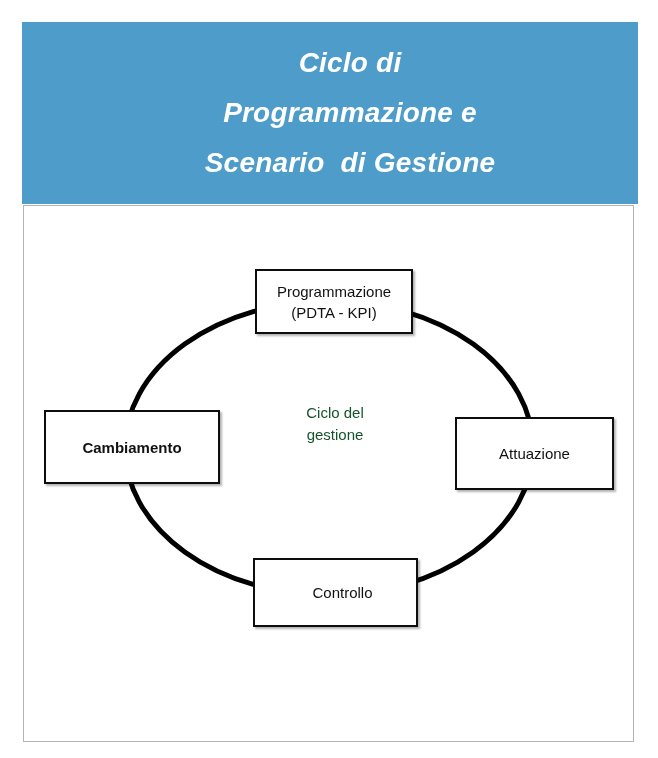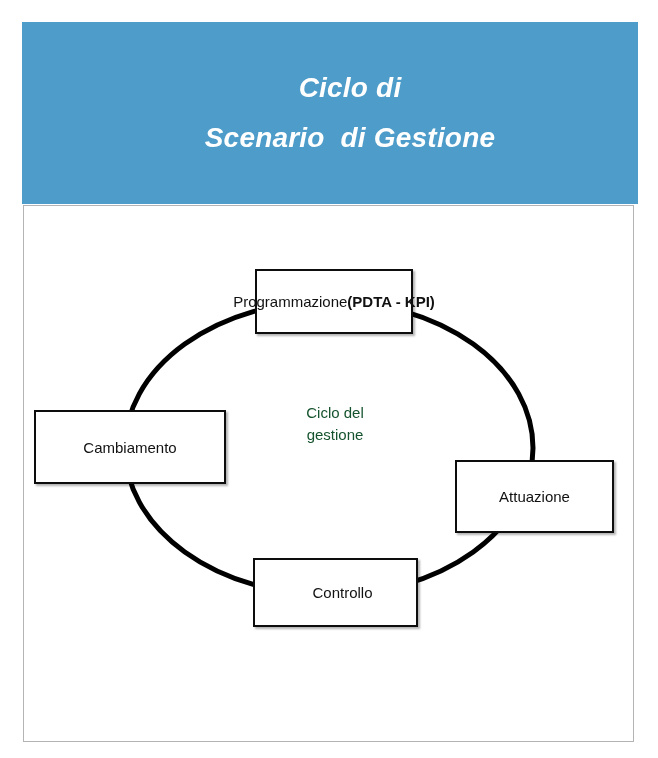--- a/index.html
+++ b/index.html
@@ -76,64 +76,65 @@
     pointer-events: none;
   }
 
   
   .node-box {
     position: absolute;
     background: #ffffff;
     border: 2px solid #0d0d0d;
     box-sizing: border-box;
     display: flex;
+    flex-direction: column;
     align-items: center;
     justify-content: center;
     box-shadow: 2px 2px 2px rgba(0,0,0,0.30);
   }
   .node-line {
     color: #111111;
     font-size: 15px;
     line-height: 21px;
     text-align: center;
     white-space: nowrap;
   }
   .node-line.strong {
-    font-weight: bold;
+    font-weight: normal;
   }
 
   
   #node-programmazione {
     left: 231px;
     top: 63px;
     width: 158px;
     height: 65px;
   }
   
   #node-attuazione {
     left: 431px;
     top: 211px;
     width: 159px;
     height: 73px;
-    margin-top: 43px;
   }
   
   #node-controllo {
     left: 229px;
     top: 352px;
     width: 165px;
     height: 69px;
     padding-left: 14px;
   }
   
   #node-cambiamento {
-    left: 10px;
+    left: 20px;
     top: 204px;
-    width: 192px;
+    width: 176px;
     height: 74px;
+    font-weight: bold;
   }
 
   
   #center-caption {
     position: absolute;
     left: 236px;
     top: 196px;
     width: 150px;
     text-align: center;
   }
@@ -144,20 +145,21 @@
     white-space: nowrap;
   }
 </style>
 </head>
 <body>
 
 <div id="slide">
 
   <div id="header-banner">
     <div class="title-line">Ciclo di</div>
+    <div class="title-line">Programmazione e</div>
     <div class="title-line">Scenario  di Gestione</div>
   </div>
 
   <div id="content-panel">
 
     <svg id="cycle-ring" viewBox="0 0 611 537" width="611" height="537">
       <ellipse cx="305" cy="242" rx="204" ry="147" fill="none" stroke="#000000" stroke-width="5"></ellipse>
     </svg>
 
     <div class="node-box" id="node-programmazione">

